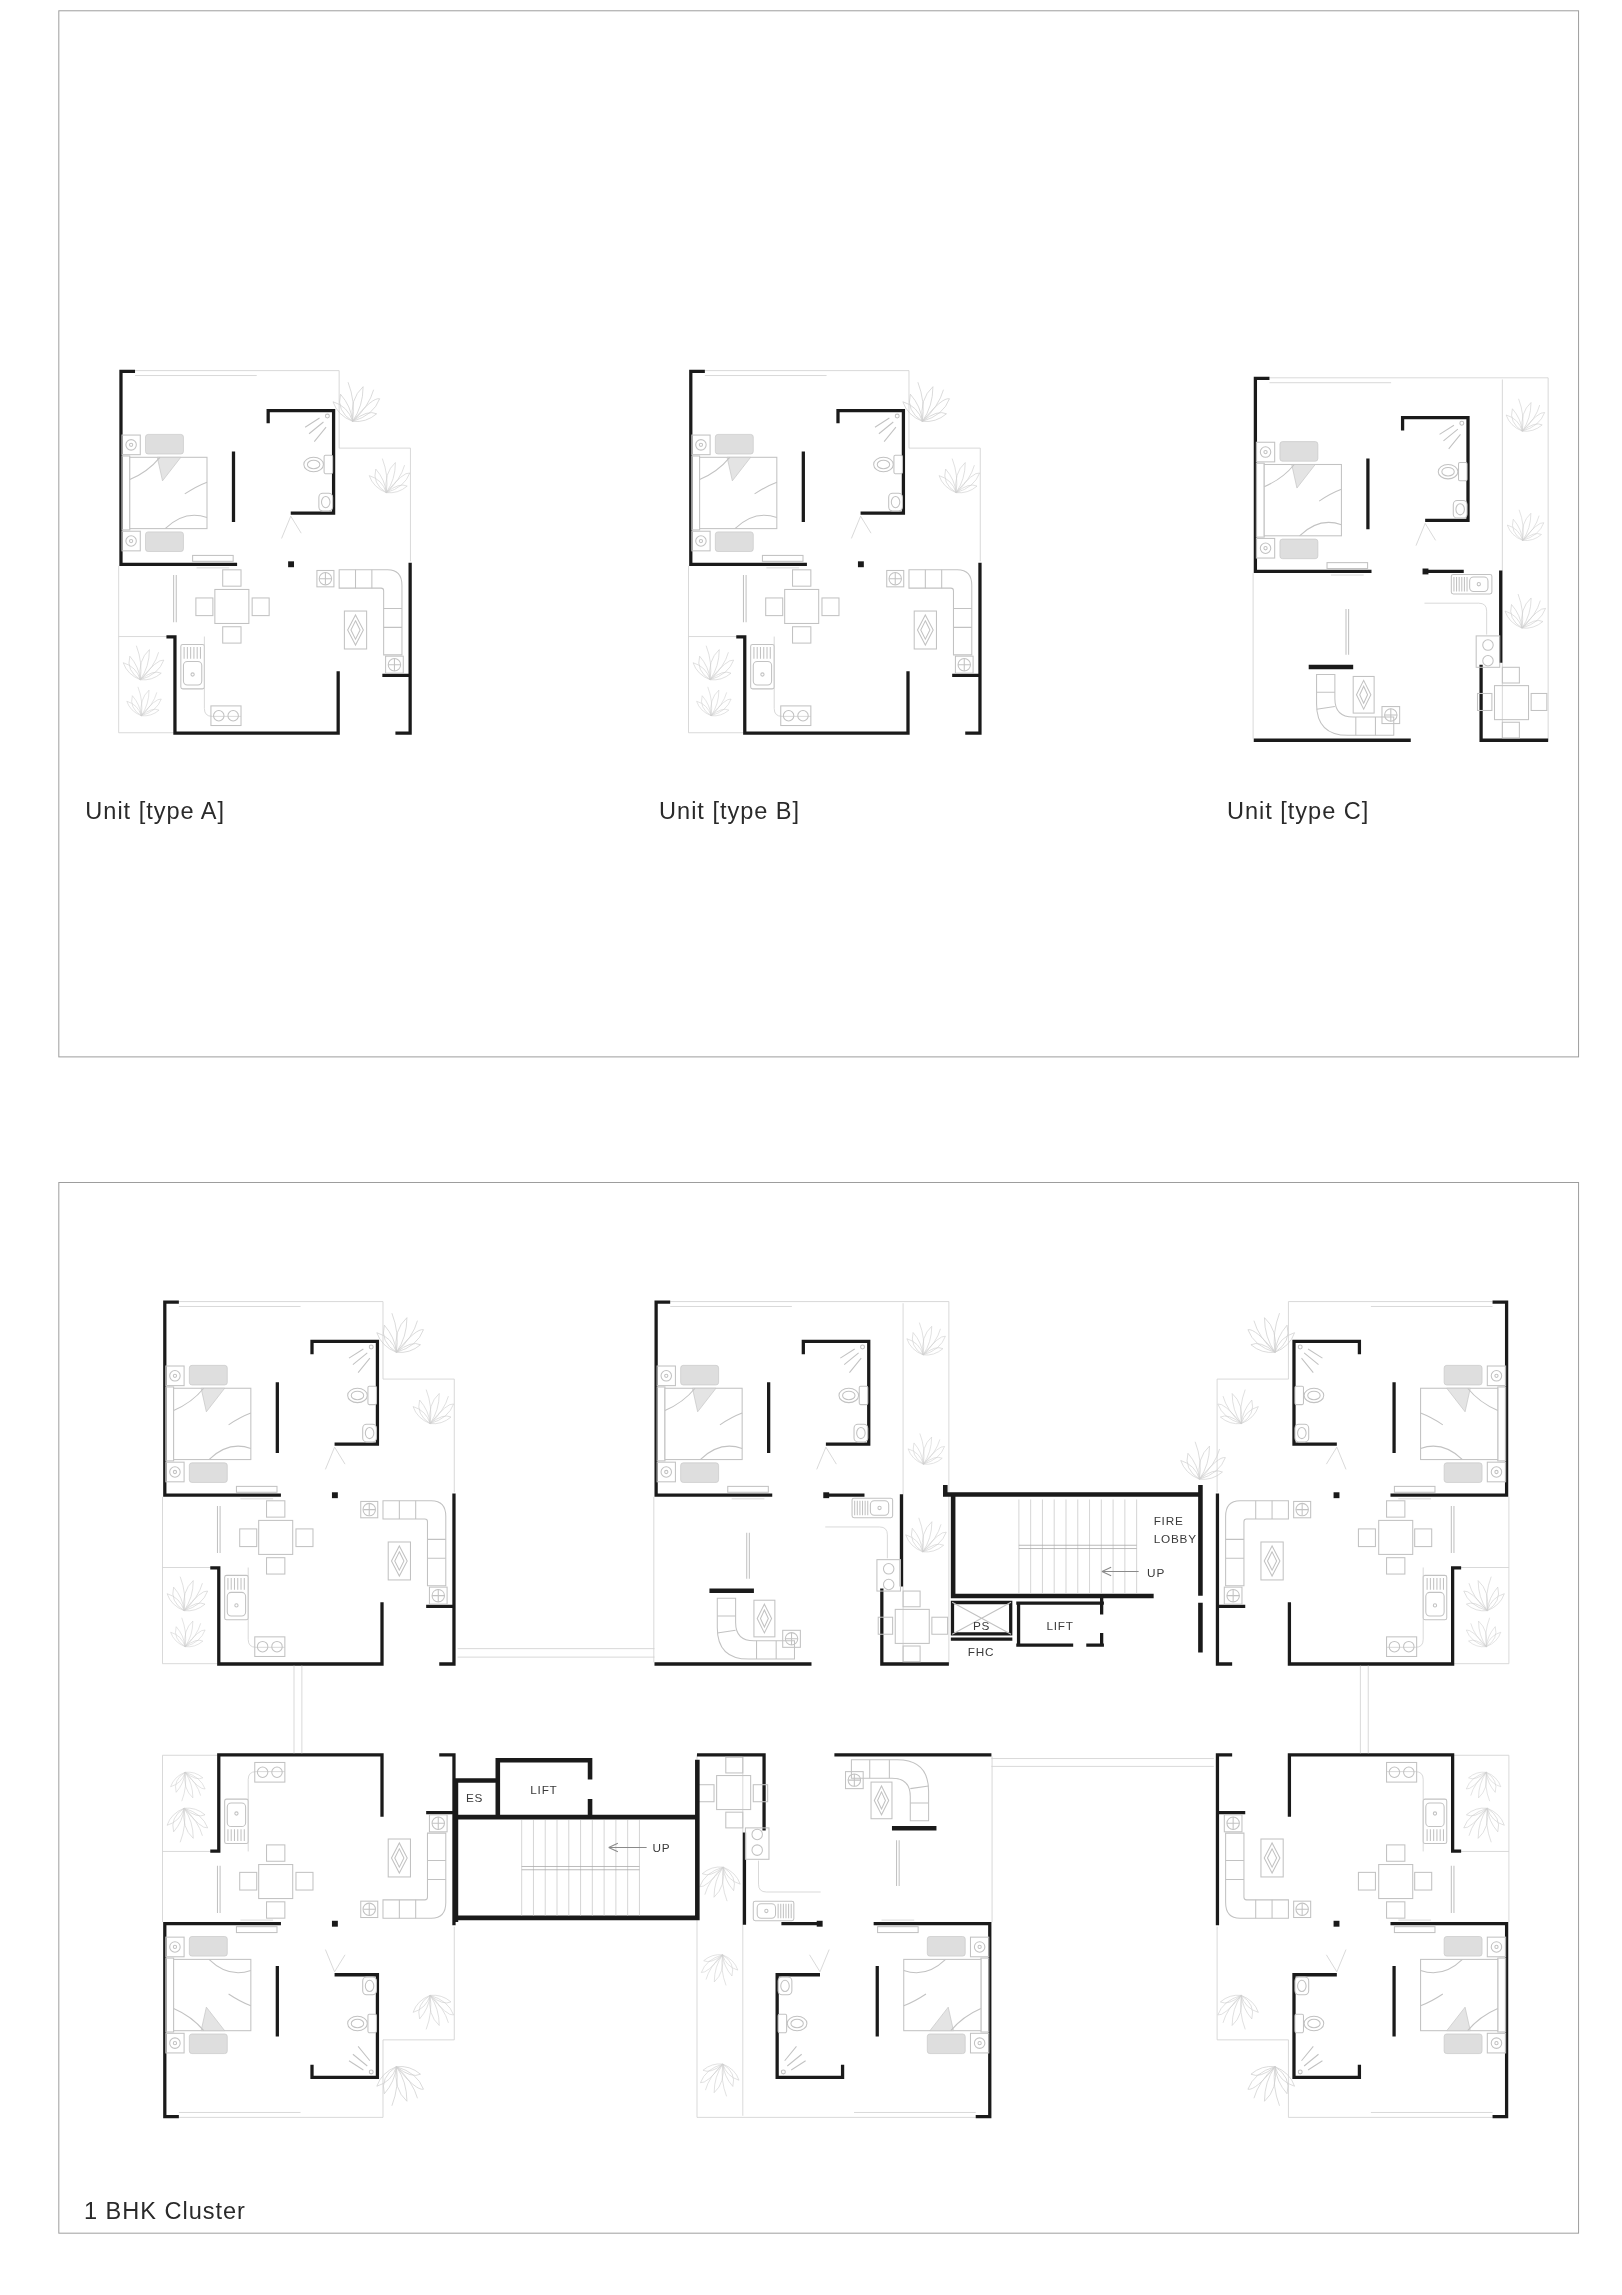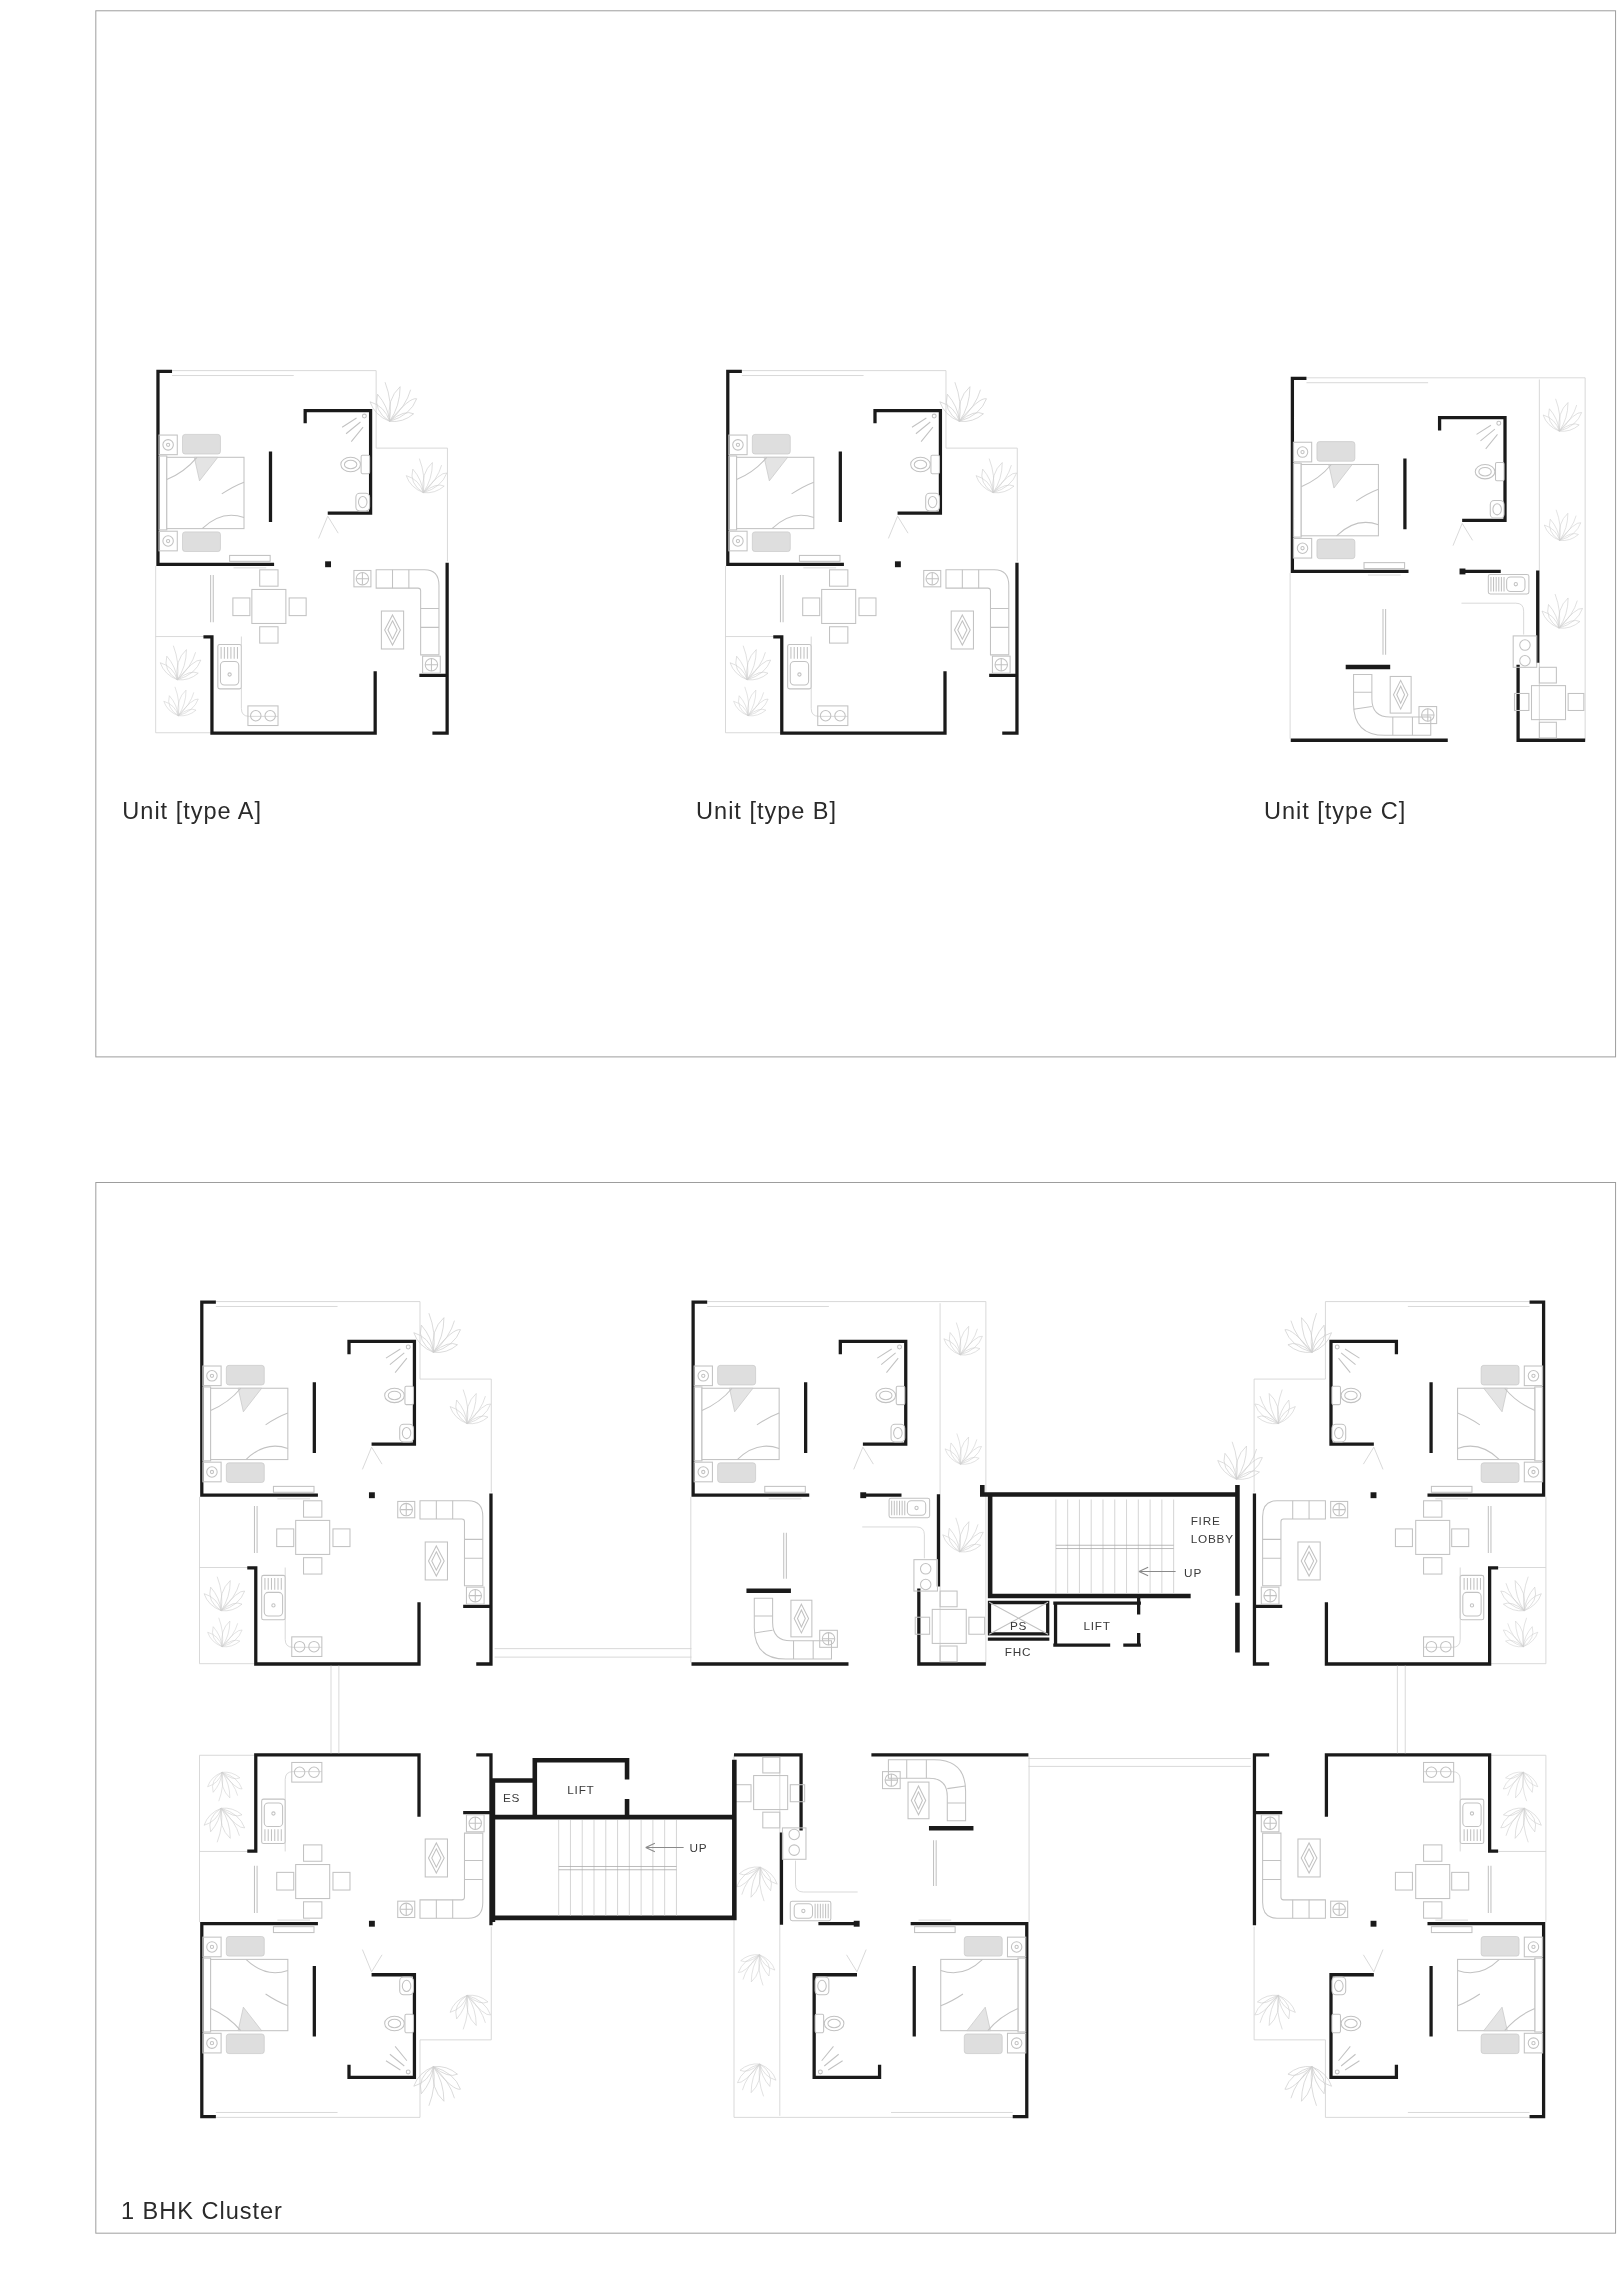--- a/index.html
+++ b/index.html
@@ -1,16 +1,16 @@
 <!DOCTYPE html>
 <html style="font-size:10.5px"><head>
 <meta charset="utf-8">
 <style>
   html,body{margin:0;padding:0;background:#ffffff;}
-  .sheet{width:1325px;height:2295px;position:relative;background:#ffffff;padding-left:37px;}
+  .sheet{width:1325px;height:2295px;position:relative;background:#ffffff;}
   svg{display:block;}
   .panel{fill:#ffffff;stroke:#9c9c9c;stroke-width:1.5;}
   .wall{stroke:#1a1a1a;stroke-width:5;fill:none;stroke-linecap:butt;}
   .wall7{stroke:#1a1a1a;stroke-width:7;fill:none;stroke-linecap:butt;}
   .blk{fill:#1a1a1a;stroke:none;}
   .furn{stroke:#c2c2c2;stroke-width:1.6;fill:none;}
   .furnf{stroke:#c2c2c2;stroke-width:1.6;fill:#ffffff;}
   .pillow{fill:#dedede;stroke:#c6c6c6;stroke-width:1;}
   .shade{fill:#e4e4e4;stroke:#c2c2c2;stroke-width:1;}
   .light{stroke:#d2d2d2;stroke-width:1.3;fill:none;}

